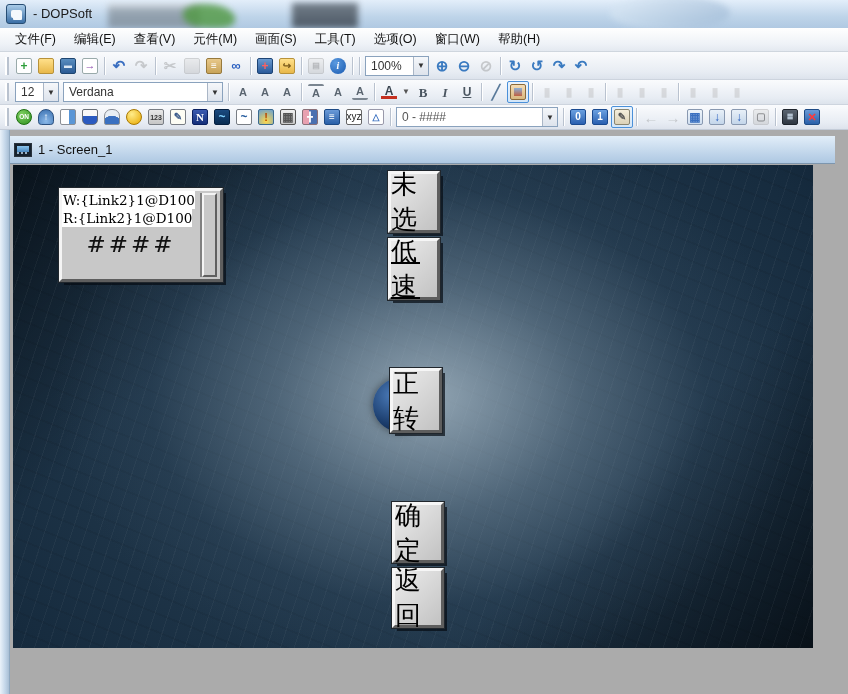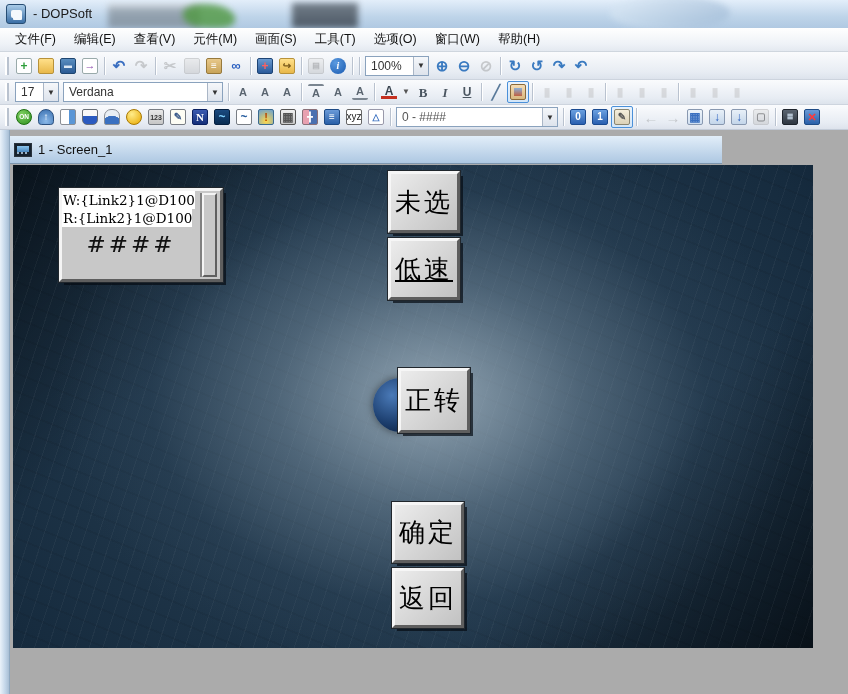--- a/index.html
+++ b/index.html
@@ -95,21 +95,21 @@
   .i-prop { background:linear-gradient(#f4eedc,#dcd2b8); border:1px solid #8a8570; color:#555; font-size:10px; }
   .i-compile { background:linear-gradient(#eef4fa,#cfdef0); border:1px solid #8898b0; color:#3a70c0; font-size:12px; }
   .i-dl { background:linear-gradient(#e8f0f8,#c4d6ea); border:1px solid #8898b0; color:#2a60c0; font-size:12px; }
   .i-net { background:linear-gradient(#5a6470,#2e3640); color:#cfe0f0; font-size:8px; border:1px solid #1e242c; }
   .i-netx { background:linear-gradient(#6a9ad8,#2a60a8); color:#ff3a3a; font-size:11px; border:1px solid #1d4a85; }
 
   
   .mdi { position:absolute; left:0; top:130px; width:848px; height:564px; background:#ababab; }
   .left-strip { position:absolute; left:0; top:0; width:10px; height:564px;
     background:linear-gradient(90deg,#eaf2fa,#c2d5e8 60%,#a8bed4); border-right:1px solid #8fa8c0; }
-  .child-title { position:absolute; left:10px; top:6px; width:712px; height:28px;
+  .child-title { position:absolute; left:10px; top:6px; width:825px; height:28px;
     background:linear-gradient(#e2eef9,#bdd3e9 70%,#aec8e2); border-bottom:1px solid #7d96ae;
     display:flex; align-items:center; padding-left:4px; }
   .scr-icon { width:18px; height:14px; background:#16222e; border:1px solid #2a333c; position:relative; flex:none; }
   .scr-icon::before { content:""; position:absolute; left:2px; top:2px; right:2px; height:6px; background:linear-gradient(#8ac4ec,#4a88c0); }
   .scr-icon::after { content:""; position:absolute; left:2px; bottom:2px; width:12px; height:2px;
     background:repeating-linear-gradient(90deg,#9ab0c4 0 2px,transparent 2px 4px); }
   .child-title .t { margin-left:6px; font-size:13px; color:#111; }
 
   
   .canvas { position:absolute; left:13px; top:35px; width:800px; height:483px; overflow:hidden;
@@ -117,21 +117,21 @@
       radial-gradient(ellipse 480px 360px at 52% 48%, rgba(172,190,203,.78) 0%, rgba(118,140,158,.5) 32%, rgba(58,82,104,.22) 58%, rgba(0,0,0,0) 78%),
       repeating-linear-gradient(108deg, rgba(255,255,255,.04) 0 1px, rgba(255,255,255,0) 1px 13px),
       repeating-linear-gradient(22deg, rgba(0,0,0,.06) 0 2px, rgba(0,0,0,0) 2px 17px),
       linear-gradient(135deg, rgba(0,0,0,.55) 0%, rgba(0,0,0,0) 28%, rgba(0,0,0,0) 72%, rgba(0,0,0,.6) 100%),
       radial-gradient(ellipse 920px 720px at 50% 52%, #2c4458 0%, #162b3e 52%, #091827 78%, #040e18 100%);
   }
   .sphere { position:absolute; left:360px; top:213px; width:54px; height:54px; border-radius:50%;
     background:radial-gradient(circle at 35% 32%, #4a7ab8, #1c3e6e 55%, #0c2142 85%);
     box-shadow:0 0 8px rgba(0,0,0,.5); }
 
-  .hmi-btn { position:absolute; width:72px; display:flex; align-items:center; justify-content:center;
+  .hmi-btn { position:absolute; width:52px; display:flex; align-items:center; justify-content:center;
     background:linear-gradient(135deg,#ececec,#c2c2c2);
     border:3px solid; border-color:#f6f6f6 #5e5e5e #5e5e5e #f6f6f6;
     outline:1px solid #20262c; box-shadow:4px 4px 0 -1px rgba(6,12,18,.7);
     font-family:"DejaVu Serif","Liberation Serif",serif; font-size:26px; color:#000; letter-spacing:3px;
     cursor:pointer; }
 
   .num-entry { position:absolute; left:46px; top:23px; width:164px; height:94px;
     background:#c8c8c8; border:3px solid; border-color:#f4f4f4 #5e5e5e #5e5e5e #f4f4f4;
     outline:1px solid #20262c; box-shadow:4px 4px 0 -1px rgba(6,12,18,.7); }
   .ne-bar { position:absolute; right:3px; top:2px; bottom:2px; width:15px;
@@ -240,21 +240,21 @@
       <span class="chip bare blu">↷</span>
     </span>
   <span class="tbtn">
       <span class="chip bare blu">↶</span>
     </span>
 </div>
 
 <div class="tb tb2">
   <span class="grip"></span>
   <span class="combo" style="width:44px;">
-    <span class="val">17</span>
+    <span class="val">12</span>
     <span class="arr">▼</span>
   </span>
   <span class="combo" style="width:160px;">
     <span class="val">Verdana</span>
     <span class="arr">▼</span>
   </span>
   <span class="sep"></span>
   <span class="tbtn">
       <span class="chip a-ic">A</span>
     </span>
@@ -440,17 +440,17 @@
       <div class="ne-addr">
         <span>W:{Link2}1@D100</span>
         <span>R:{Link2}1@D100</span>
       </div>
       <div class="ne-val">####</div>
       <div class="ne-bar"></div>
     </div>
 
     <div class="hmi-btn" style="left:375px; top:6px;   height:62px;">未选</div>
     <div class="hmi-btn" style="left:375px; top:73px;  height:62px;text-decoration:underline;">低速</div>
-    <div class="hmi-btn" style="left:377px; top:203px; height:65px;margin-left:8px;">正转</div>
+    <div class="hmi-btn" style="left:377px; top:203px; height:65px;">正转</div>
     <div class="hmi-btn" style="left:379px; top:403px; height:60px;">返回</div>
     <div class="hmi-btn" style="left:379px; top:337px; height:61px;">确定</div>
   </div>
 </div>
 
 </body></html>

